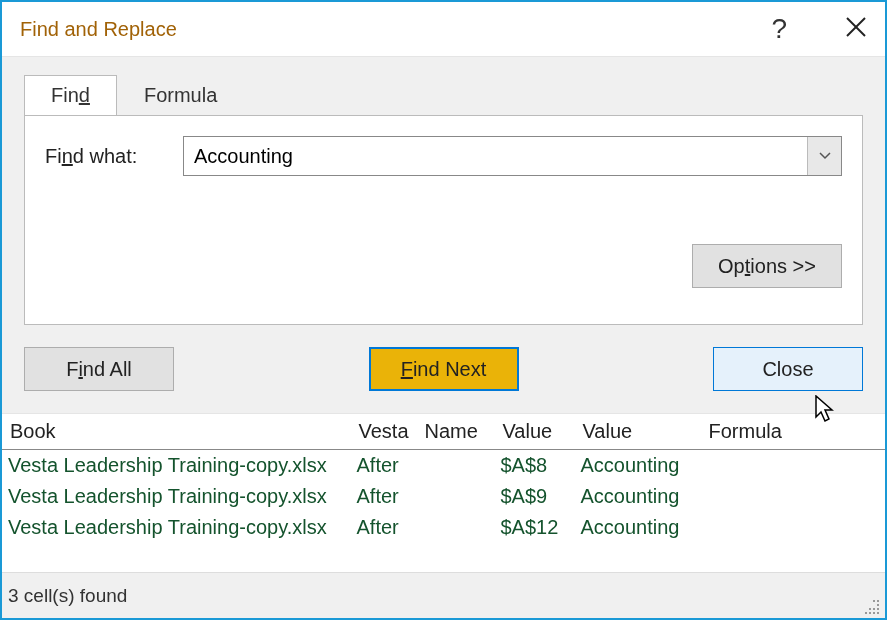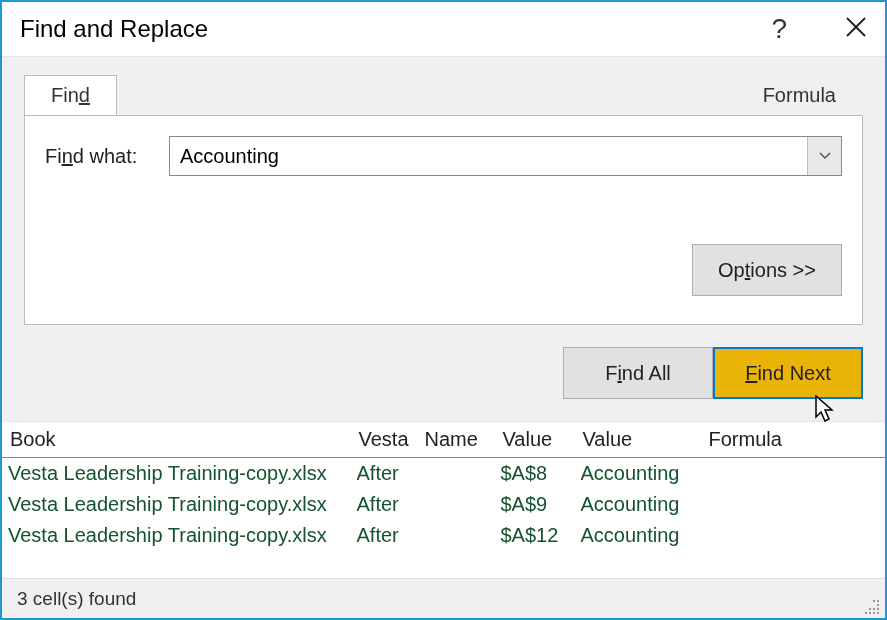--- a/index.html
+++ b/index.html
@@ -20,22 +20,22 @@
     flex-direction: column;
   }
   .titlebar {
     height: 54px;
     display: flex;
     align-items: center;
     padding: 0 18px 0 18px;
     background: #fff;
   }
   .titlebar .title {
-    font-size: 24px;
-    color: #000000;
+    font-size: 20px;
+    color: #a16207;
     flex: 1;
   }
   .titlebar .help-icon {
     font-size: 28px;
     color: #333;
     width: 48px;
     text-align: right;
     cursor: pointer;
   }
   .titlebar .close-icon {
@@ -48,21 +48,20 @@
     background: #f0f0f0;
     border-top: 1px solid #e5e5e5;
     border-bottom: 1px solid #e5e5e5;
     padding: 14px 22px 22px 22px;
   }
   .tabstrip {
     display: flex;
     align-items: flex-end;
     height: 44px;
     position: relative;
-    justify-content: space-between;
   }
   .tab {
     padding: 8px 26px 8px 26px;
     font-size: 20px;
     color: #333;
     cursor: pointer;
     position: relative;
     bottom: -1px;
   }
   .tab.active {
@@ -76,21 +75,21 @@
   .tabpanel {
     background: #fff;
     border: 1px solid #bbb;
     padding: 20px 20px 26px 20px;
     min-height: 210px;
     position: relative;
   }
   .find-row {
     display: flex;
     align-items: center;
-    gap: 4px;
+    gap: 18px;
     margin-bottom: 12px;
   }
   .find-row label {
     width: 120px;
     font-size: 20px;
     color: #222;
     white-space: nowrap;
   }
   .combo {
     flex: 1;
@@ -111,38 +110,39 @@
   .combo .drop {
     width: 34px;
     border-left: 1px solid #bbb;
     background: #e8e8e8;
     display: flex;
     align-items: center;
     justify-content: center;
     cursor: pointer;
   }
   .btn {
-    height: 52px;
+    height: 44px;
     min-width: 150px;
     background: #e1e1e1;
     border: 1px solid #adadad;
     font-size: 20px;
     font-family: inherit;
     color: #222;
     cursor: pointer;
     padding: 0 16px;
   }
   .options-wrap {
     display: flex;
     justify-content: flex-end;
     margin-top: 68px;
   }
   .button-row {
     display: flex;
-    justify-content: flex-end;
+    justify-content: space-between;
+    gap: 26px;
     margin-top: 22px;
   }
   .btn.focused {
     background: #eab308;
     border: 2px solid #0078d7;
   }
   .btn.hover {
     background: #e5f1fb;
     border: 1px solid #0078d7;
   }
@@ -168,26 +168,26 @@
   .results th + th,
   .results td + td {
     border-left: 1px solid transparent;
   }
   .results tbody td {
     padding: 4px 6px;
     color: #14532d;
     white-space: nowrap;
   }
   .statusbar {
-    height: 40px;
+    height: 46px;
     background: #f0f0f0;
     border-top: 1px solid #ddd;
     display: flex;
     align-items: center;
-    padding: 0 15px;
+    padding: 0 6px;
     font-size: 19px;
     color: #333;
     position: relative;
   }
   .resize-grip {
     position: absolute;
     right: 4px;
     bottom: 2px;
     width: 16px;
     height: 16px;
@@ -252,20 +252,21 @@
       </div>
     </div>
 
     <div class="button-row">
       <button class="btn">
         <span>F</span><span class="underline-accel">i</span><span>nd All</span>
       </button>
       <button class="btn focused">
         <span class="underline-accel">F</span><span>ind Next</span>
       </button>
+      <button class="btn hover">Close</button>
     </div>
   </div>
 
   <div class="results">
     <table>
       <colgroup>
         <col style="width:348px">
           <col style="width:66px">
           <col style="width:78px">
           <col style="width:80px">

